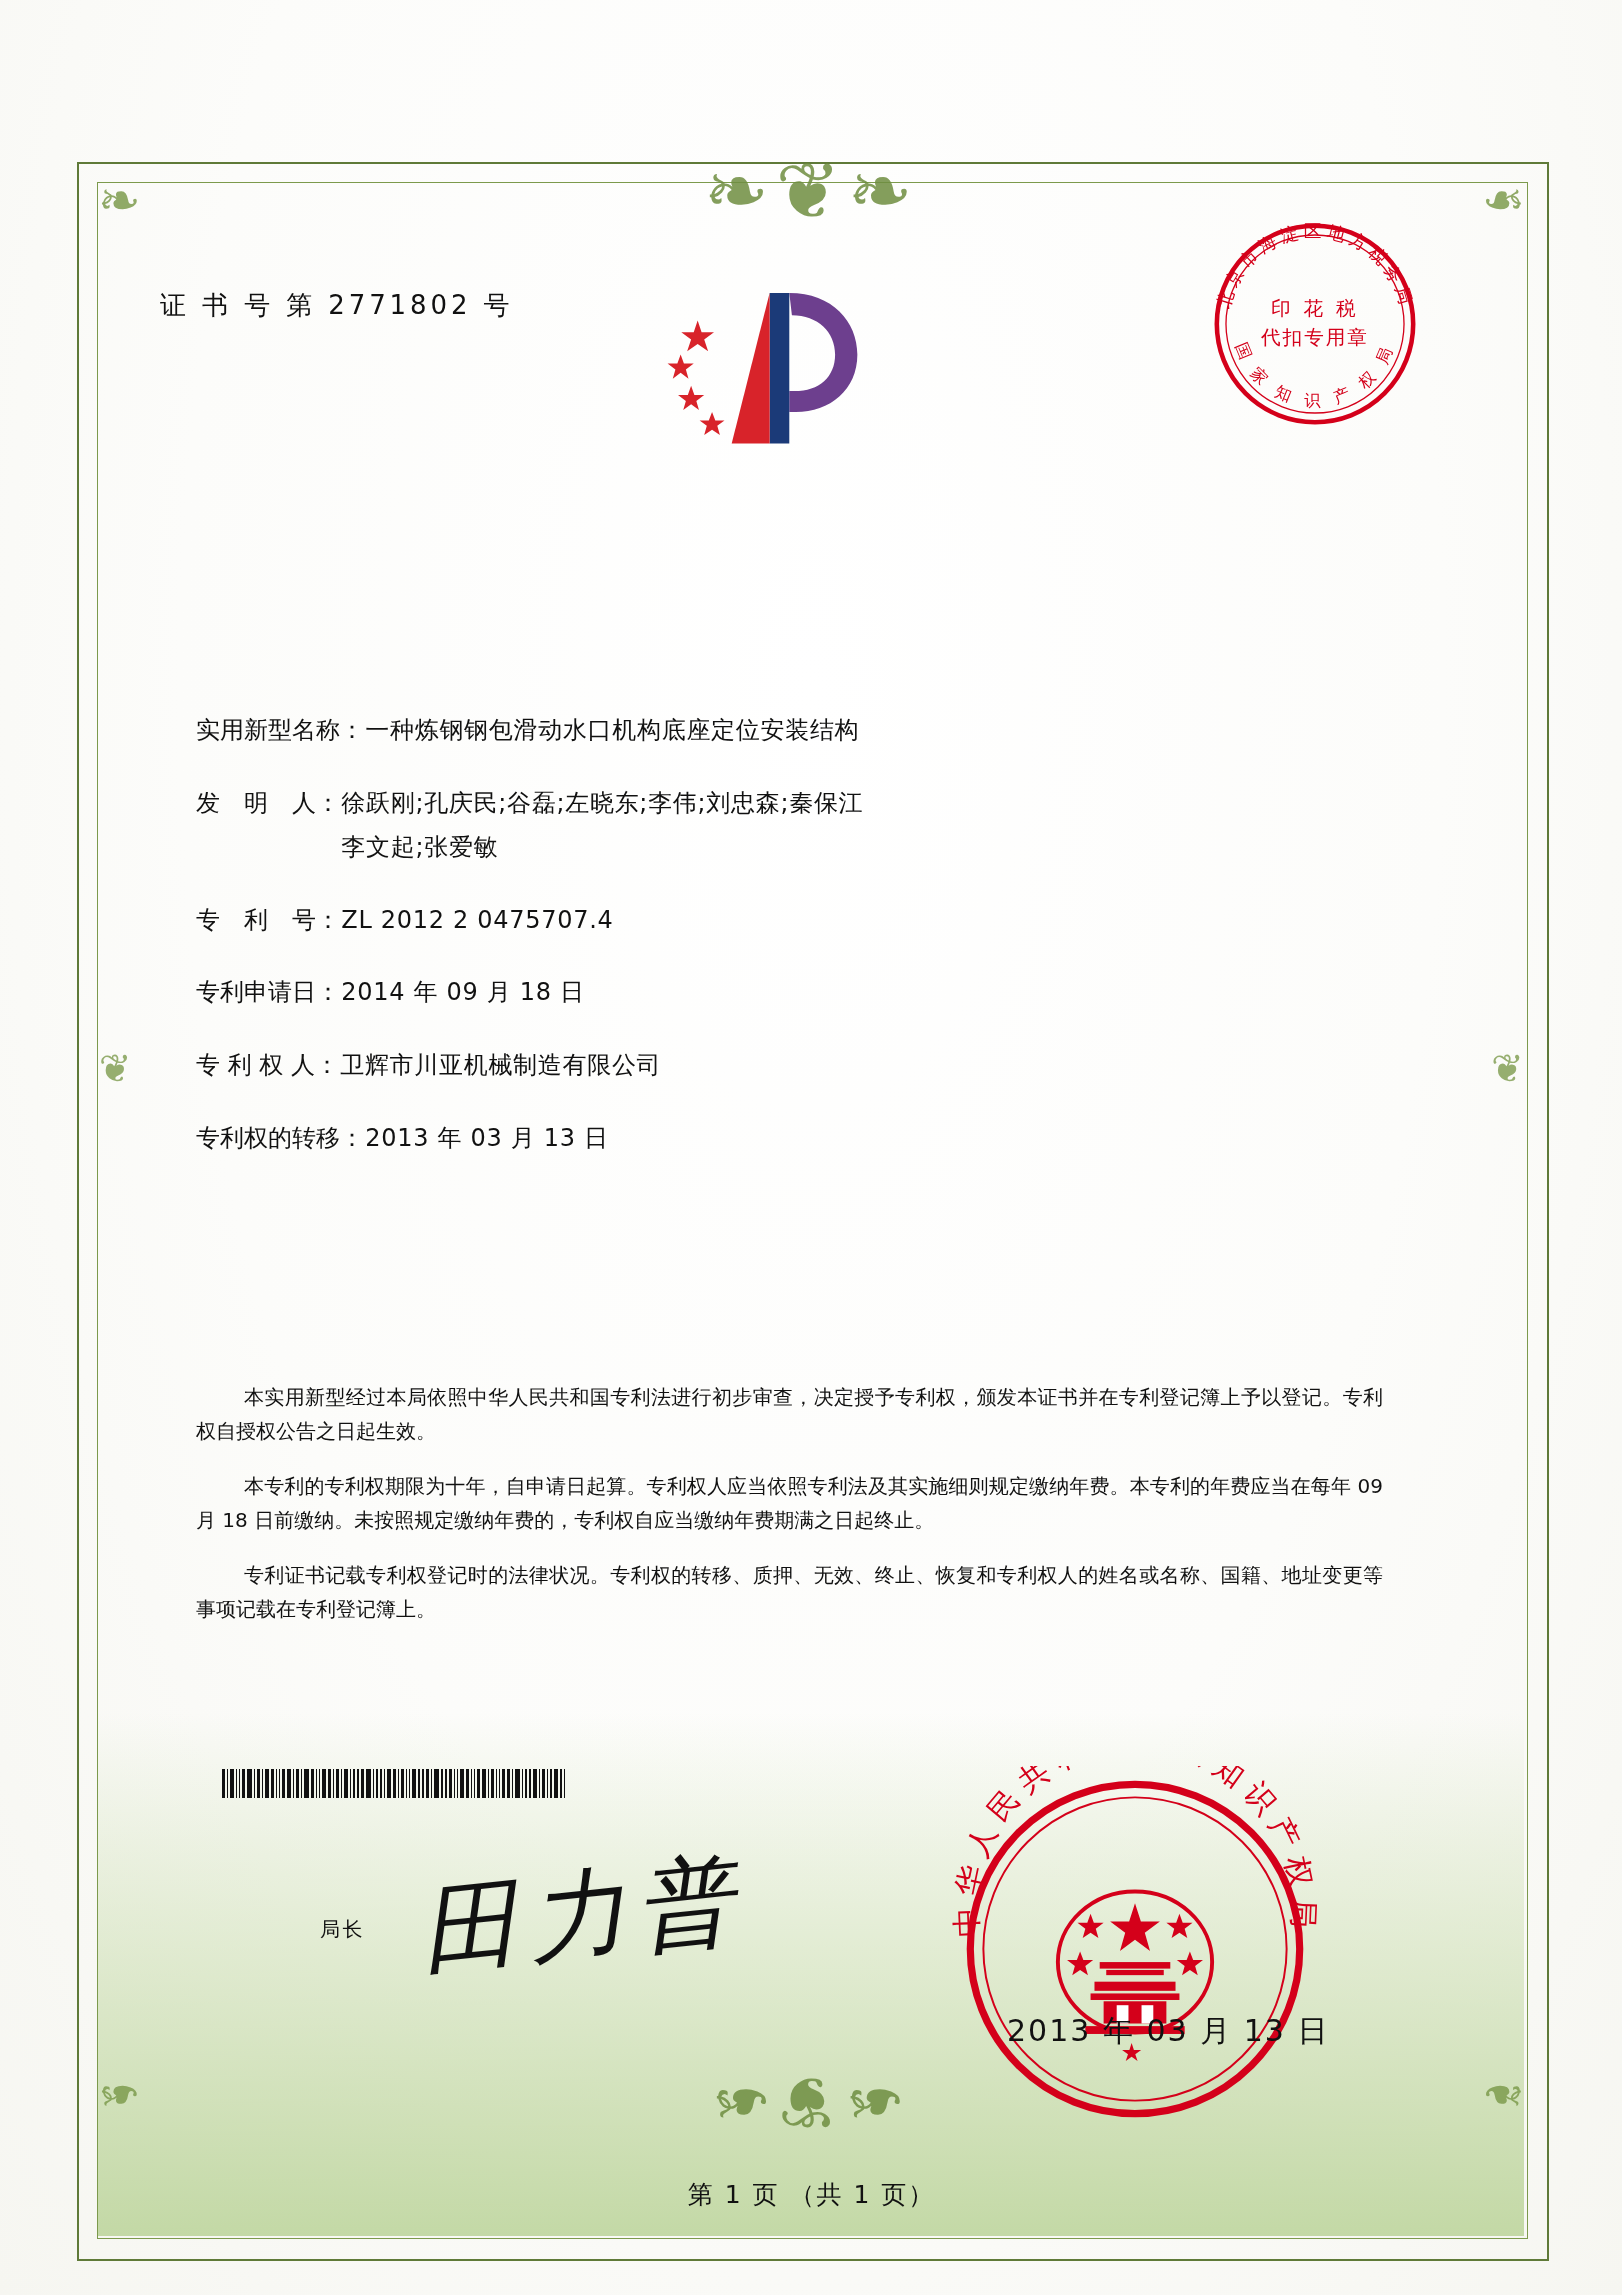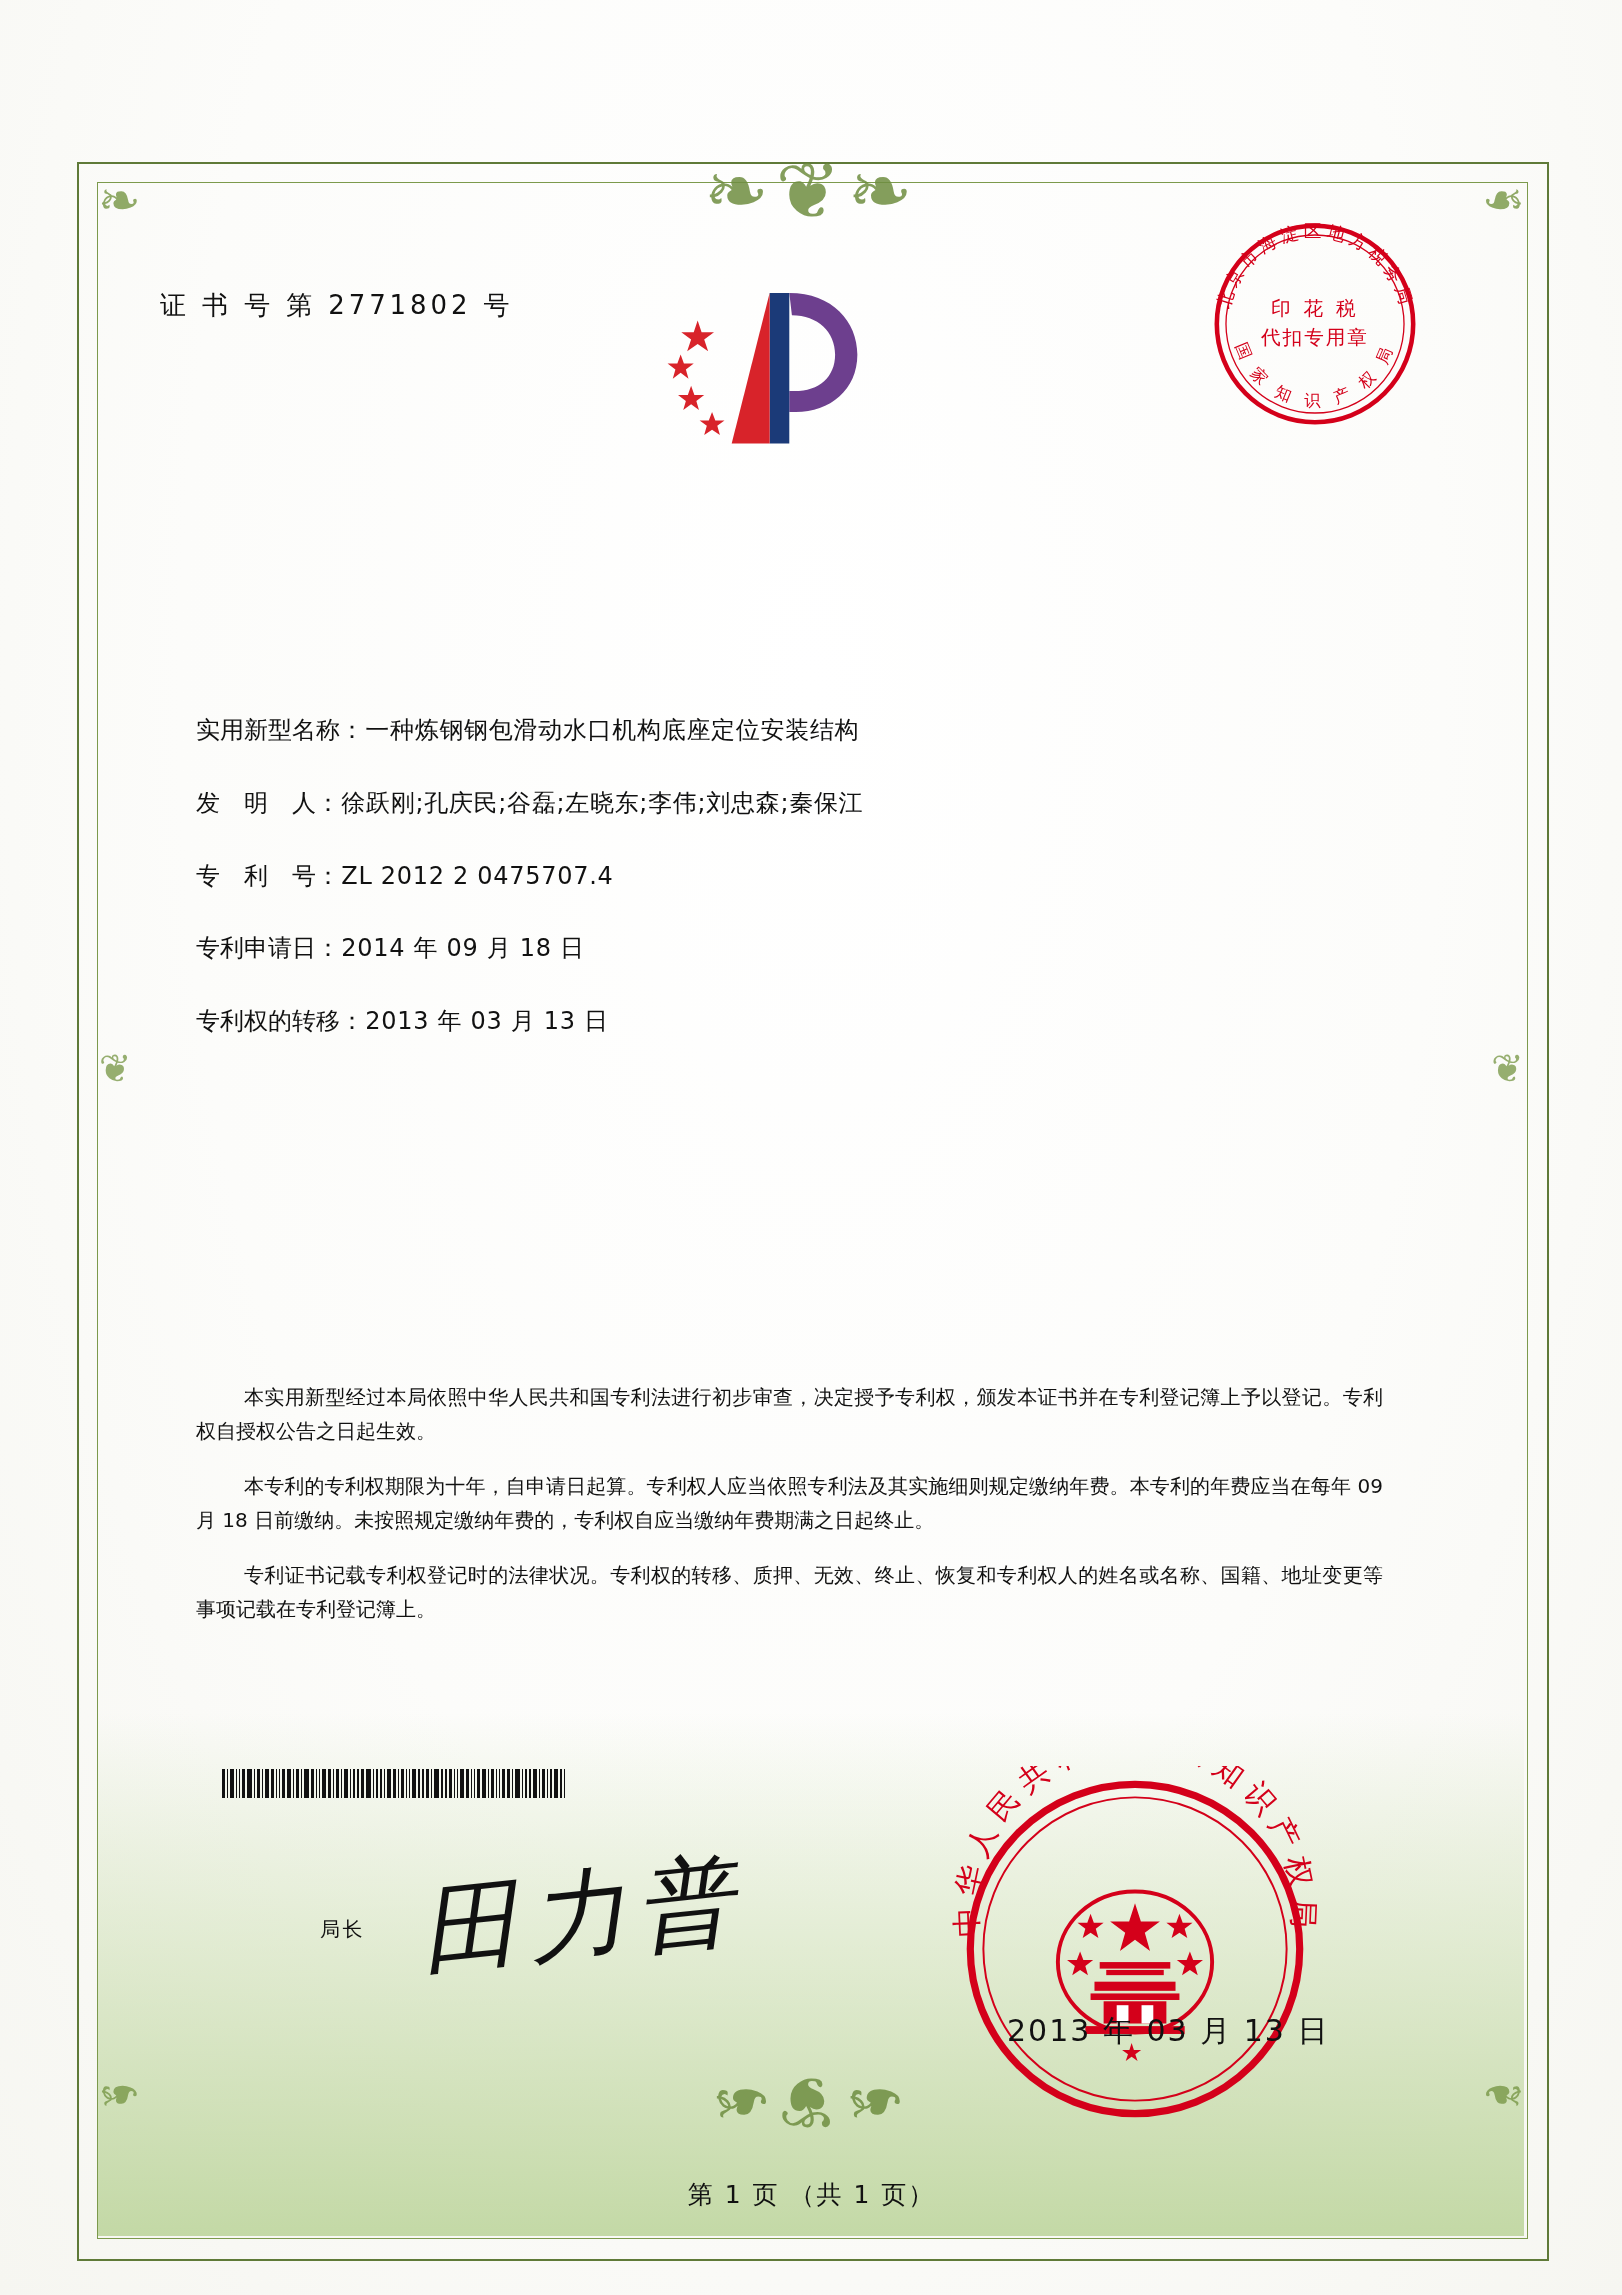--- a/index.html
+++ b/index.html
@@ -300,29 +300,34 @@
 
   <div class="fields">
     <div class="field-row">
       <span class="field-label">实用新型名称：</span>
       <span class="field-value">一种炼钢钢包滑动水口机构底座定位安装结构</span>
     </div>
     <div class="field-row">
       <span class="field-label">发　明　人：</span>
       <span class="field-value">
         <span>徐跃刚;孔庆民;谷磊;左晓东;李伟;刘忠森;秦保江</span>
+        <span class="second-line">李文起;张爱敏</span>
       </span>
     </div>
     <div class="field-row">
       <span class="field-label">专　利　号：</span>
       <span class="field-value">ZL 2012 2 0475707.4</span>
     </div>
     <div class="field-row">
       <span class="field-label">专利申请日：</span>
       <span class="field-value">2014 年 09 月 18 日</span>
+    </div>
+    <div class="field-row">
+      <span class="field-label">专 利 权 人：</span>
+      <span class="field-value">卫辉市川亚机械制造有限公司</span>
     </div>
     <div class="field-row">
       <span class="field-label">专利权的转移：</span>
       <span class="field-value">2013 年 03 月 13 日</span>
     </div>
   </div>
 
   <div class="paras">
     <p class="para">本实用新型经过本局依照中华人民共和国专利法进行初步审查，决定授予专利权，颁发本证书并在专利登记簿上予以登记。专利权自授权公告之日起生效。</p>
     <p class="para">本专利的专利权期限为十年，自申请日起算。专利权人应当依照专利法及其实施细则规定缴纳年费。本专利的年费应当在每年 09 月 18 日前缴纳。未按照规定缴纳年费的，专利权自应当缴纳年费期满之日起终止。</p>

